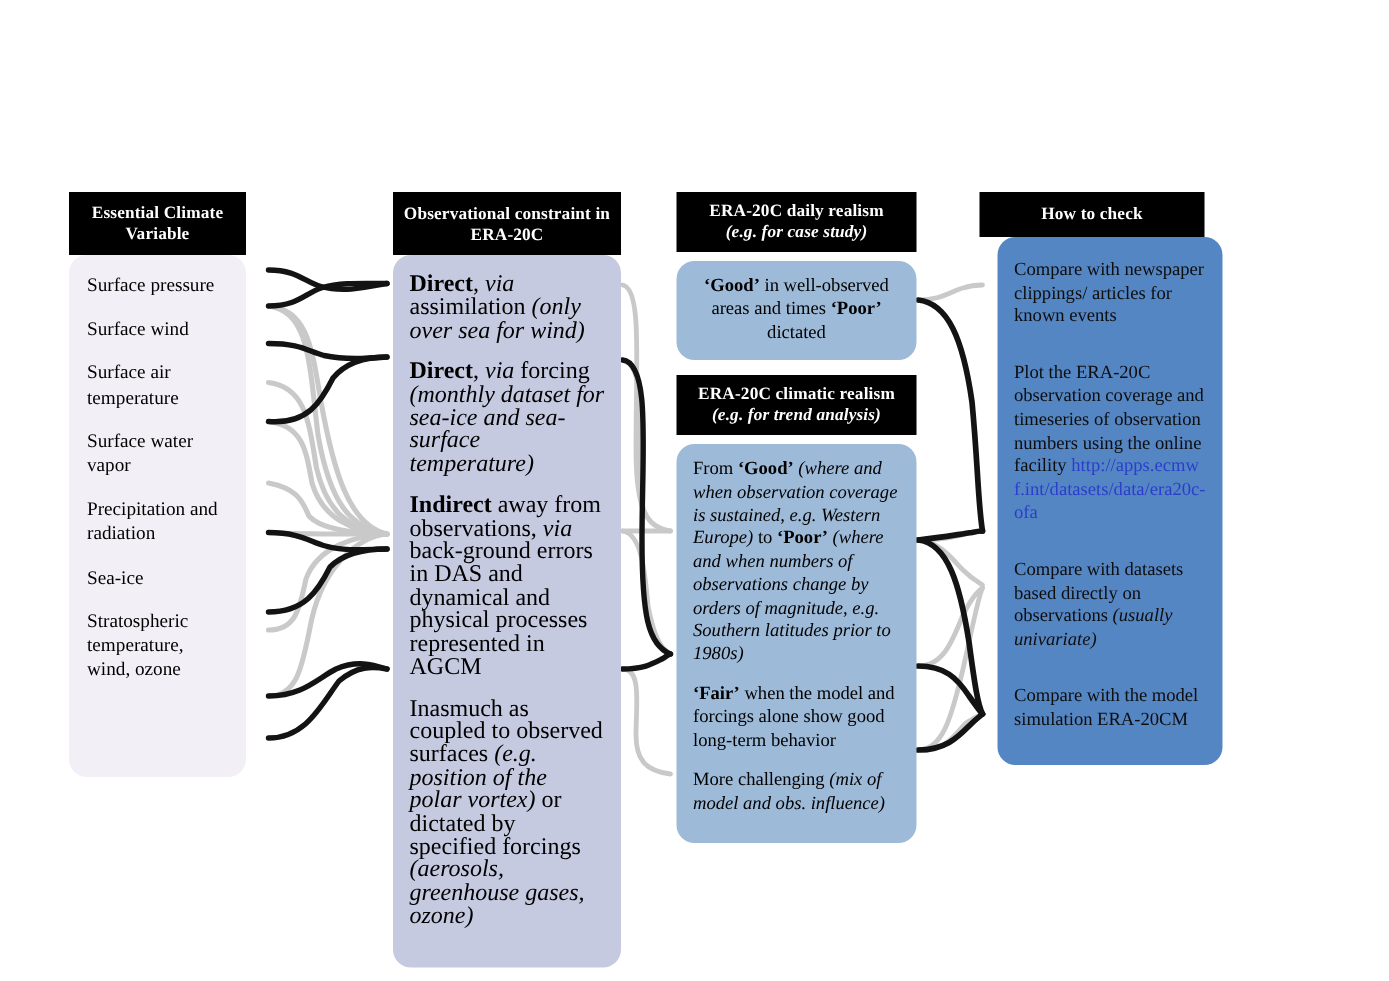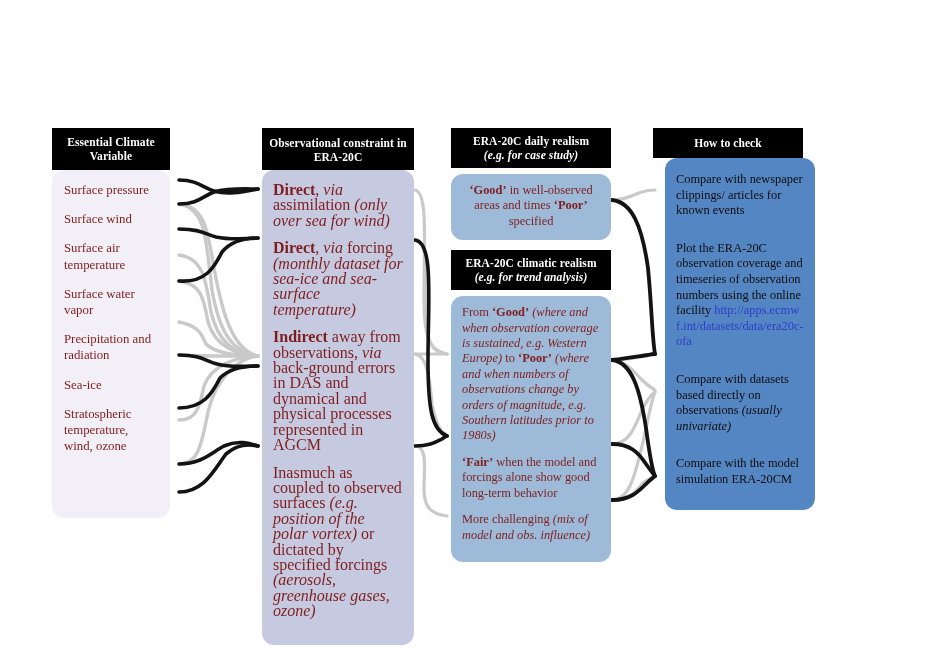--- a/index.html
+++ b/index.html
@@ -43,24 +43,24 @@
   .col-header .sub {
     font-weight: bold;
     font-style: italic;
     display: block;
   }
   .panel {
     border-radius: 12px;
     padding: 12px 12px 14px 12px;
     font-size: 12.6px;
     line-height: 15.6px;
-    color: #7f1d1d;
-  }
-  
-  #col1 { left: 52px; top: 128px; width: 118px; }
+    color: #000000;
+  }
+  
+  #col1 { left: 46px; top: 128px; width: 118px; }
   #col1 .col-header { width: 118px; height: 42px; display: flex; align-items: center; justify-content: center; }
   #col1 .panel {
     background: #F2EFF6;
     width: 118px;
     min-height: 348px;
     padding: 12px 10px 16px 12px;
     font-size: 12.8px;
     line-height: 16.2px;
   }
   #col1 .item { margin-bottom: 13px; }
@@ -217,21 +217,21 @@
     </div>
   </div>
 
   <div class="column" id="col3">
     <div class="col-header">
       <span>ERA-20C daily realism</span>
       <span class="sub">(e.g. for case study)</span>
     </div>
     <div class="panel panel-a">
       <b>‘Good’</b><span> in well-observed areas and times</span>
-      <b>‘Poor’</b><span> specified</span>
+      <b>‘Poor’</b><span> dictated</span>
     </div>
 
     <div class="col-header header-b">
       <span>ERA-20C climatic realism</span>
       <span class="sub">(e.g. for trend analysis)</span>
     </div>
     <div class="panel panel-b">
       <div class="item">
         <span>From </span><b>‘Good’</b><i> (where and when observation coverage is sustained, e.g. Western Europe)</i><span> to </span><b>‘Poor’</b><i> (where and when numbers of observations change by orders of magnitude, e.g. Southern latitudes prior to 1980s)</i>
       </div>

